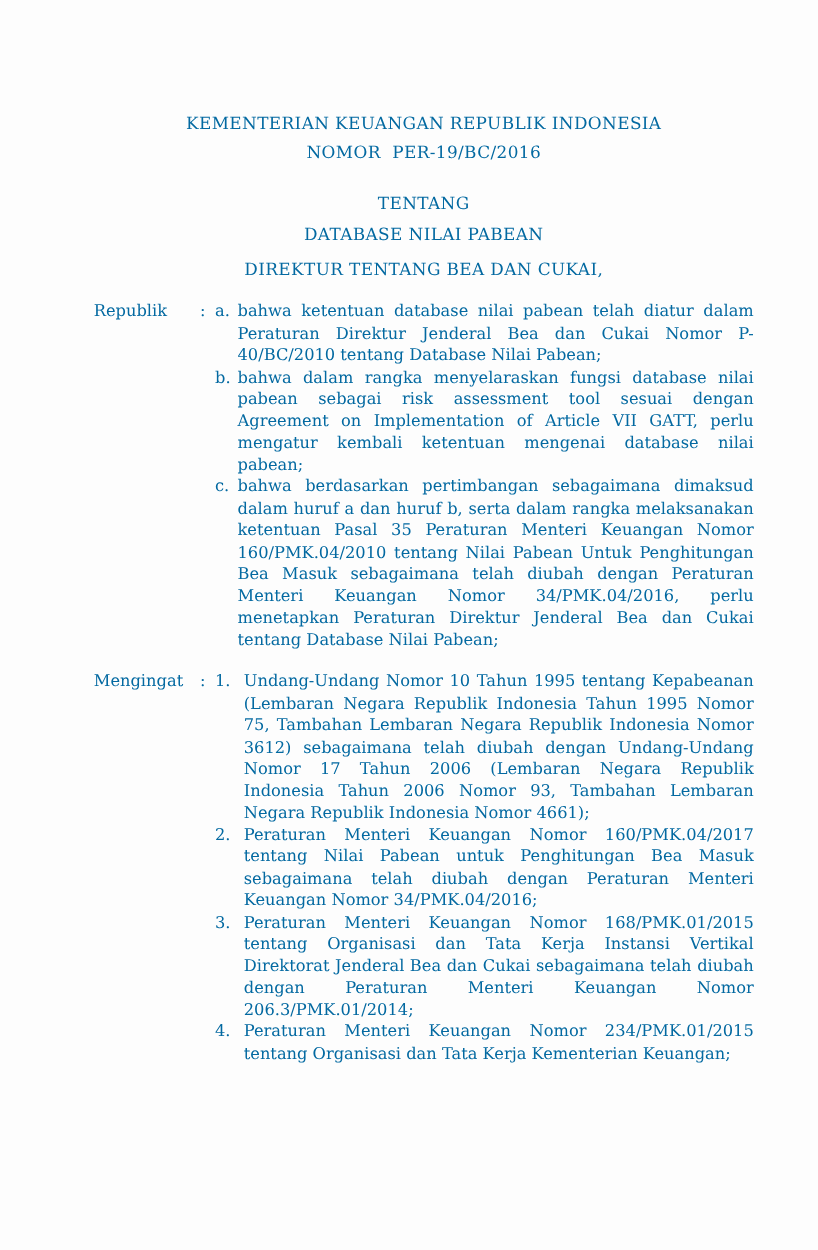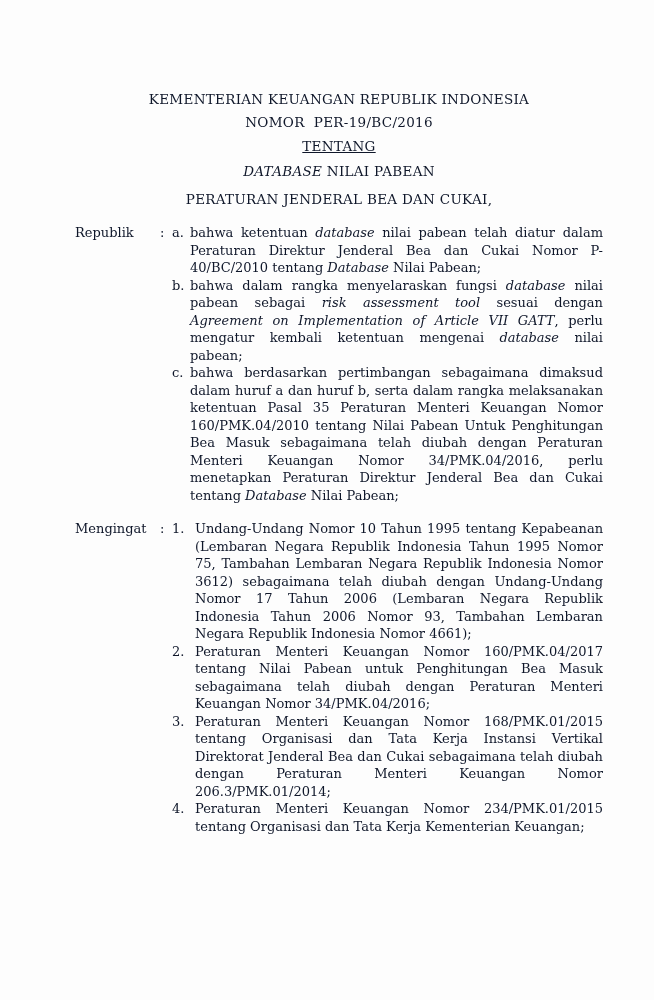--- a/index.html
+++ b/index.html
@@ -5,38 +5,38 @@
   html, body {
     margin: 0;
     padding: 0;
     background: #ffffff;
   }
   .page {
     position: relative;
     width: 654px;
     height: 1000px;
     background: #fdfdfd;
-    color: #0f172a;
+    color: #0369a1;
     font-family: "DejaVu Serif", "Liberation Serif", serif;
     font-size: 13px;
     overflow: hidden;
     box-sizing: border-box;
   }
   .doc-header {
     margin: 90px 51px 0 75px;
     text-align: center;
     letter-spacing: 0.3px;
   }
   .h-line {
     line-height: 18px;
     font-size: 13.5px;
     white-space: pre-wrap;
   }
   .h-nomor   { margin-top: 5px; }
-  .h-tentang { margin-top: 6px; text-decoration: underline; }
+  .h-tentang { margin-top: 23px; }
   .h-subject { margin-top: 7px; }
   .h-issuer  { margin-top: 10px; }
 
   .doc-body {
     margin: 16px 51px 0 75px;
   }
   .clause {
     display: grid;
     grid-template-columns: 85px 12px 1fr;
     align-items: start;
@@ -51,33 +51,33 @@
   .item {
     display: grid;
     align-items: start;
   }
   .sec-letters .item { grid-template-columns: 18px 1fr; }
   .sec-numbers .item { grid-template-columns: 23px 1fr; }
   .item-text {
     text-align: justify;
     text-justify: inter-word;
   }
-  .it { font-style: italic; }
+  .it { }
 </style>
 </head>
 <body>
 
 <div class="page">
 
   <header class="doc-header">
     <div class="h-line">KEMENTERIAN KEUANGAN REPUBLIK INDONESIA</div>
     <div class="h-line h-nomor">NOMOR  PER-19/BC/2016</div>
     <div class="h-line h-tentang">TENTANG</div>
     <div class="h-line h-subject"><span class="it">DATABASE</span><span> NILAI PABEAN</span></div>
-    <div class="h-line h-issuer">PERATURAN JENDERAL BEA DAN CUKAI,</div>
+    <div class="h-line h-issuer">DIREKTUR TENTANG BEA DAN CUKAI,</div>
   </header>
 
   <main class="doc-body">
 
     <section class="clause sec-letters">
       <div class="clause-label">Republik</div>
       <div class="clause-colon">:</div>
       <div class="items">
         <div class="item">
           <span class="marker">a.</span>

